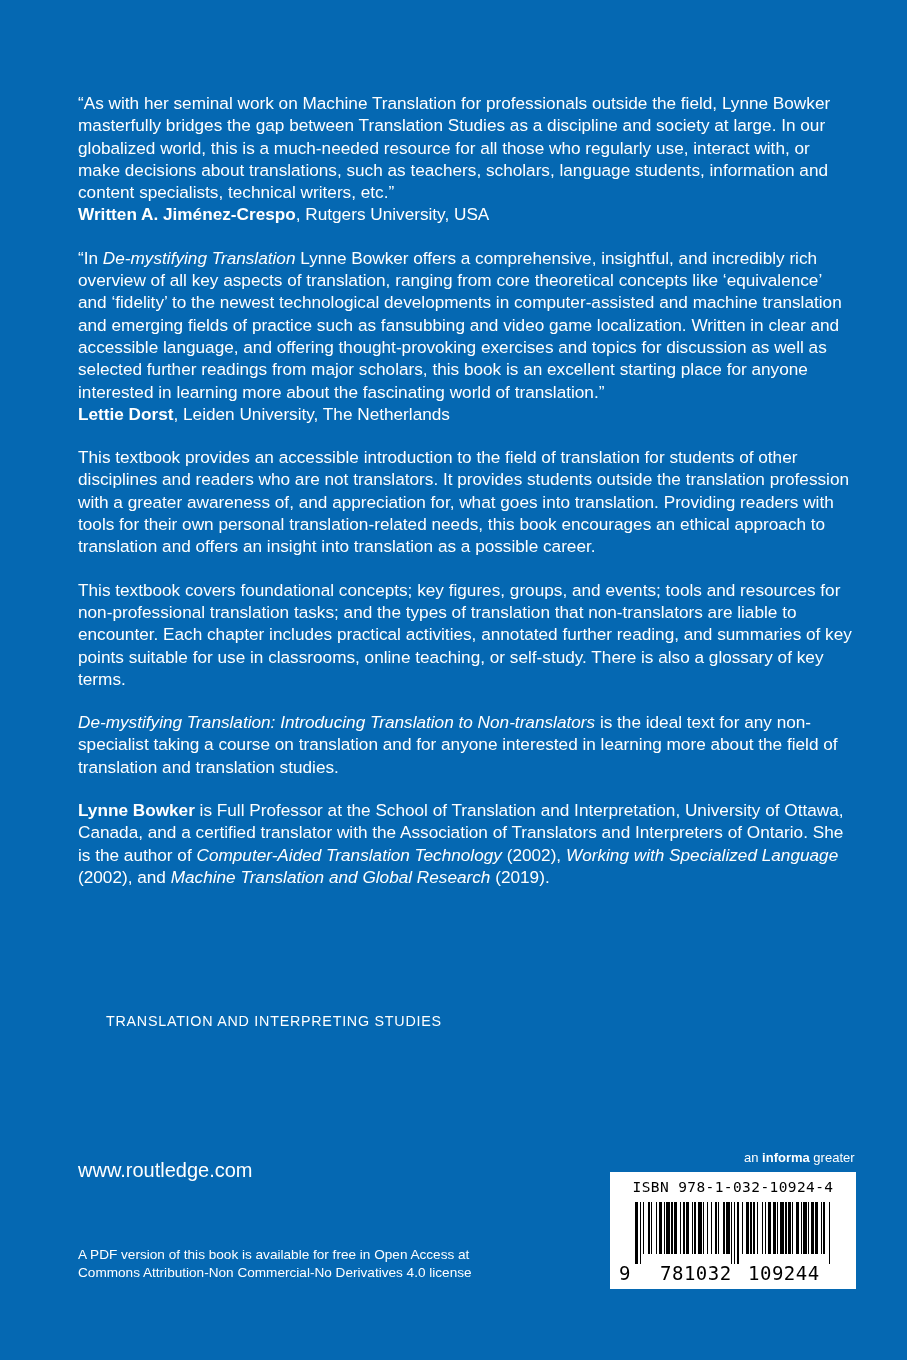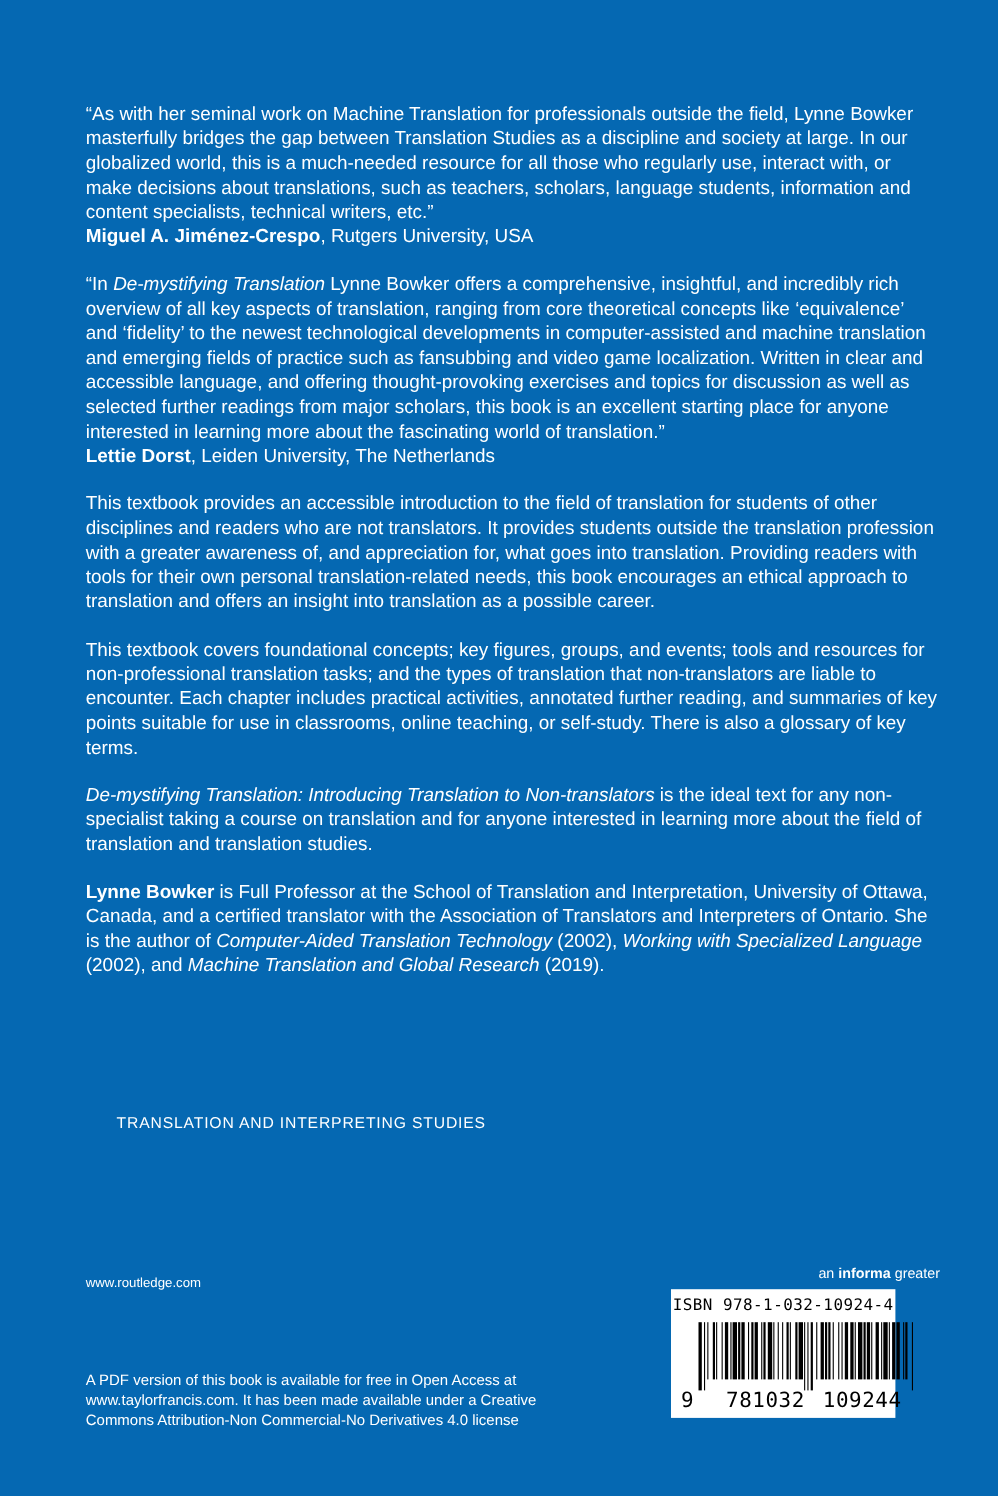--- a/index.html
+++ b/index.html
@@ -97,21 +97,21 @@
     font-size: 16.5px;
     font-weight: 700;
     line-height: 19px;
     letter-spacing: -0.1px;
     color: #ffffff;
   }
   .weburl {
     position: absolute;
     left: 78px;
     top: 1159px;
-    font-size: 12px;
+    font-size: 20px;
     color: #ffffff;
   }
 
   .ebook-line {
     position: absolute;
     left: 78px;
     top: 1196px;
     font-size: 13.6px;
     color: #ffffff;
   }
@@ -133,21 +133,21 @@
     color: #ffffff;
     white-space: nowrap;
   }
   .informa b { font-weight: 700; }
 
   
   .barcode-box {
     position: absolute;
     left: 610px;
     top: 1172px;
-    width: 204px;
+    width: 246px;
     height: 117px;
     background: #ffffff;
     box-sizing: border-box;
   }
   .barcode-isbn {
     position: absolute;
     left: 0;
     right: 0;
     top: 7px;
     text-align: center;
@@ -200,21 +200,21 @@
 </style>
 </head>
 <body>
 
 <div class="cover">
 
   <div class="content">
 
     <p class="blurb">
       <span>“As with her seminal work on Machine Translation for professionals outside the field, Lynne Bowker masterfully bridges the gap between Translation Studies as a discipline and society at large. In our globalized world, this is a much-needed resource for all those who regularly use, interact with, or make decisions about translations, such as teachers, scholars, language students, information and content specialists, technical writers, etc.”</span><br>
-      <span class="attrib-name">Miguel A. Jiménez-Crespo</span><span>, Rutgers University, USA</span>
+      <span class="attrib-name">Written A. Jiménez-Crespo</span><span>, Rutgers University, USA</span>
     </p>
 
     <p class="blurb">
       <span>“In </span><span class="ital">De-mystifying Translation</span><span> Lynne Bowker offers a comprehensive, insightful, and incredibly rich overview of all key aspects of translation, ranging from core theoretical concepts like ‘equivalence’ and ‘fidelity’ to the newest technological developments in computer-assisted and machine translation and emerging fields of practice such as fansubbing and video game localization. Written in clear and accessible language, and offering thought-provoking exercises and topics for discussion as well as selected further readings from major scholars, this book is an excellent starting place for anyone interested in learning more about the fascinating world of translation.”</span><br>
       <span class="attrib-name">Lettie Dorst</span><span>, Leiden University, The Netherlands</span>
     </p>
 
     <p class="blurb">This textbook provides an accessible introduction to the field of translation for students of other disciplines and readers who are not translators. It provides students outside the translation profession with a greater awareness of, and appreciation for, what goes into translation. Providing readers with tools for their own personal translation-related needs, this book encourages an ethical approach to translation and offers an insight into translation as a possible career.</p>
 
     <p class="blurb">This textbook covers foundational concepts; key figures, groups, and events; tools and resources for non-professional translation tasks; and the types of translation that non-translators are liable to encounter. Each chapter includes practical activities, annotated further reading, and summaries of key points suitable for use in classrooms, online teaching, or self-study. There is also a glossary of key terms.</p>
@@ -230,21 +230,20 @@
   </div>
 
   <div class="series">TRANSLATION AND INTERPRETING STUDIES</div>
 
 
   <div class="weburl">www.routledge.com</div>
 
 
   <div class="oa-block">
     <div>A PDF version of this book is available for free in Open Access at</div>
-    <div>www.taylorfrancis.com. It has been made available under a Creative</div>
     <div>Commons Attribution-Non Commercial-No Derivatives 4.0 license</div>
   </div>
 
   <div class="informa">
     <span>an </span><b>informa</b><span> greater</span>
   </div>
 
   <div class="barcode-box">
     <div class="barcode-isbn">ISBN 978-1-032-10924-4</div>
     <div class="bars" id="bars">

